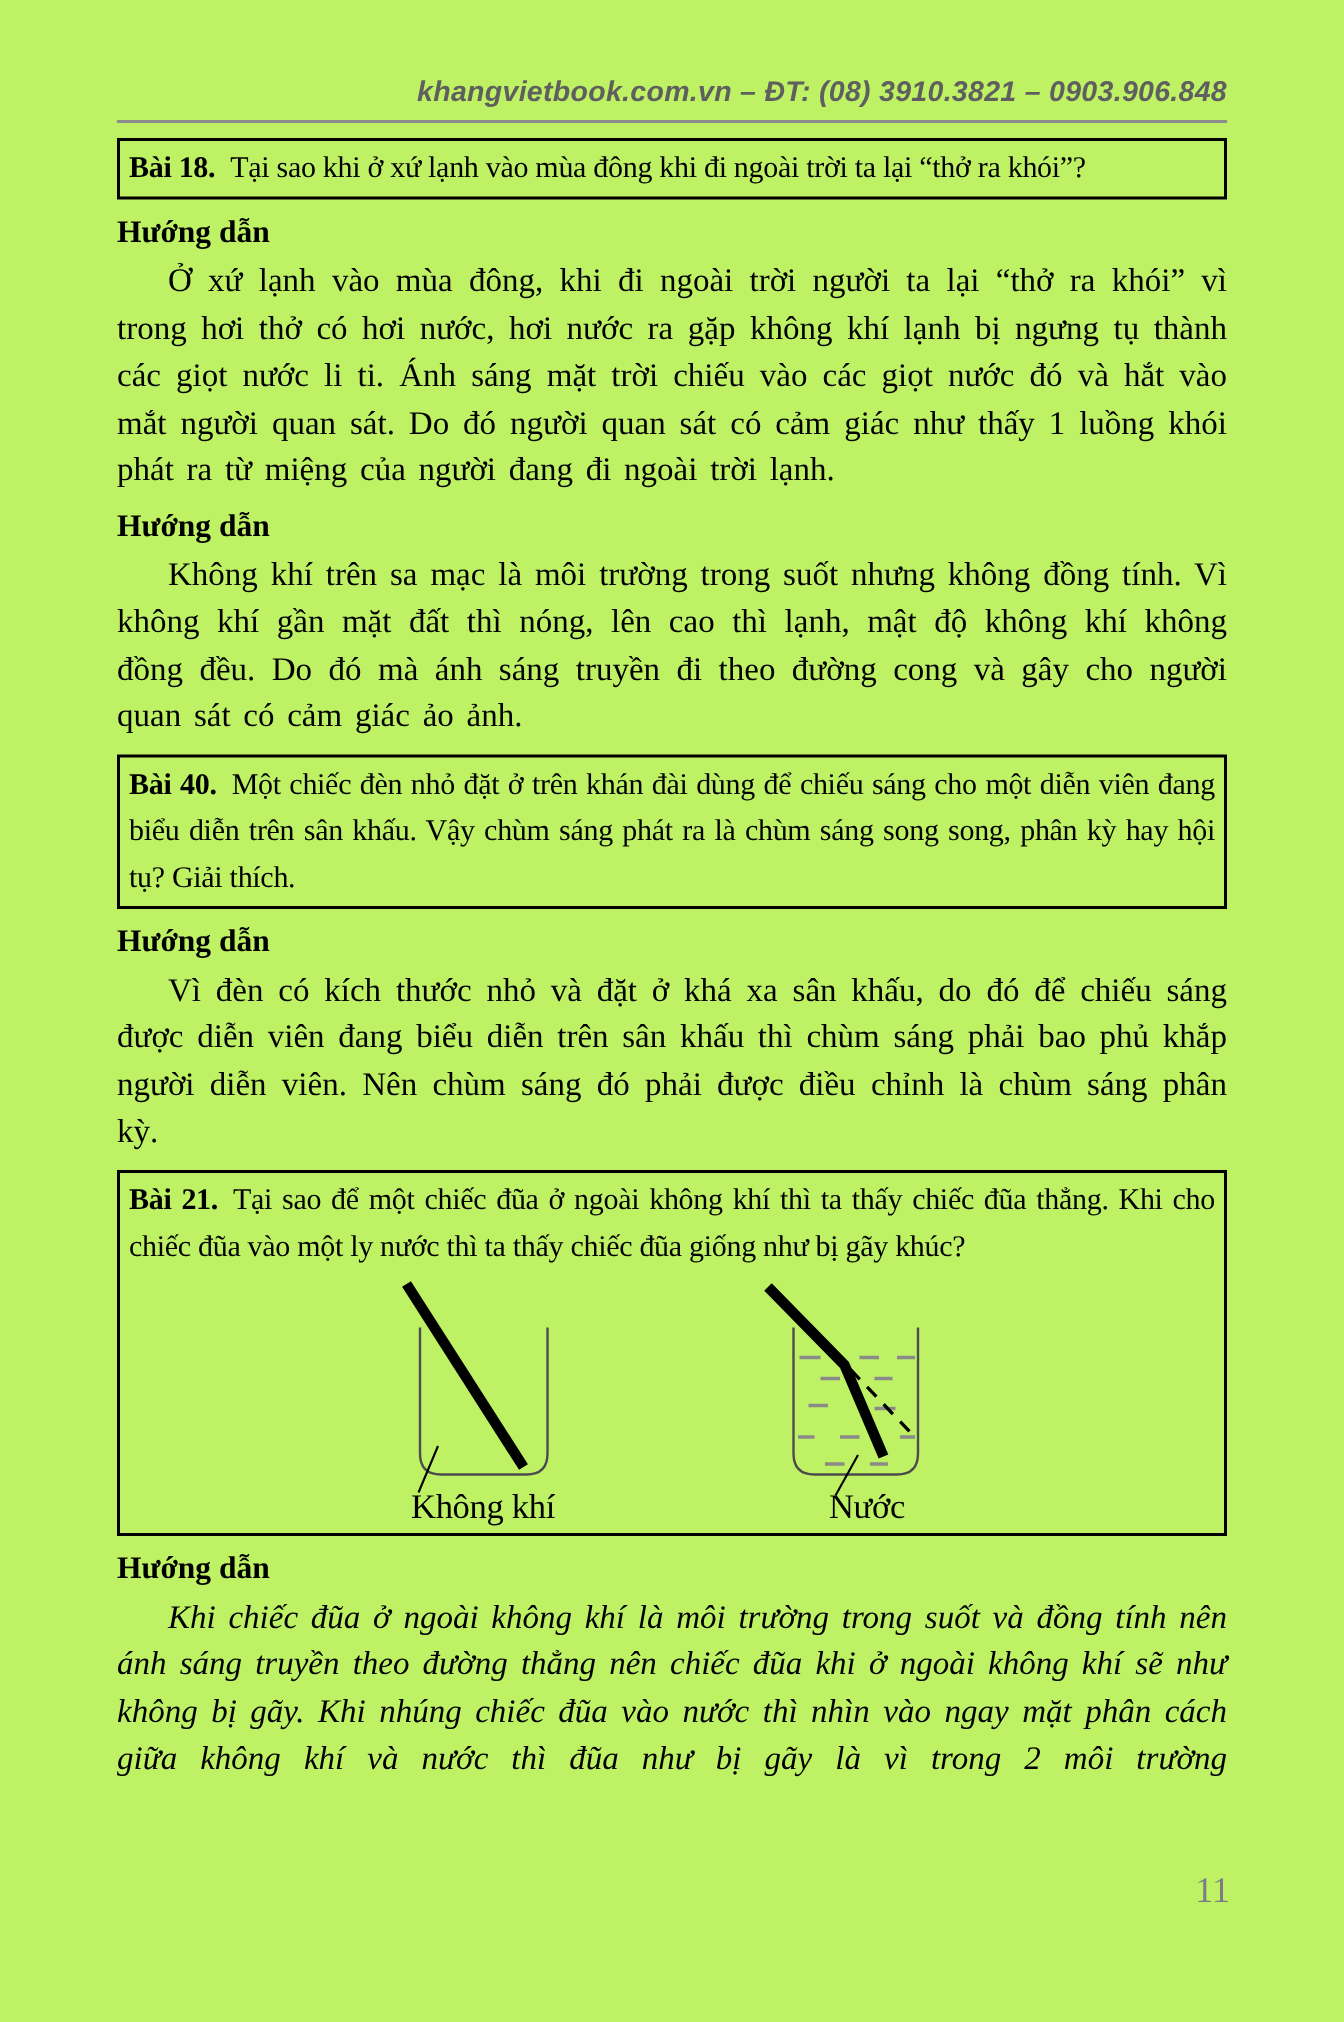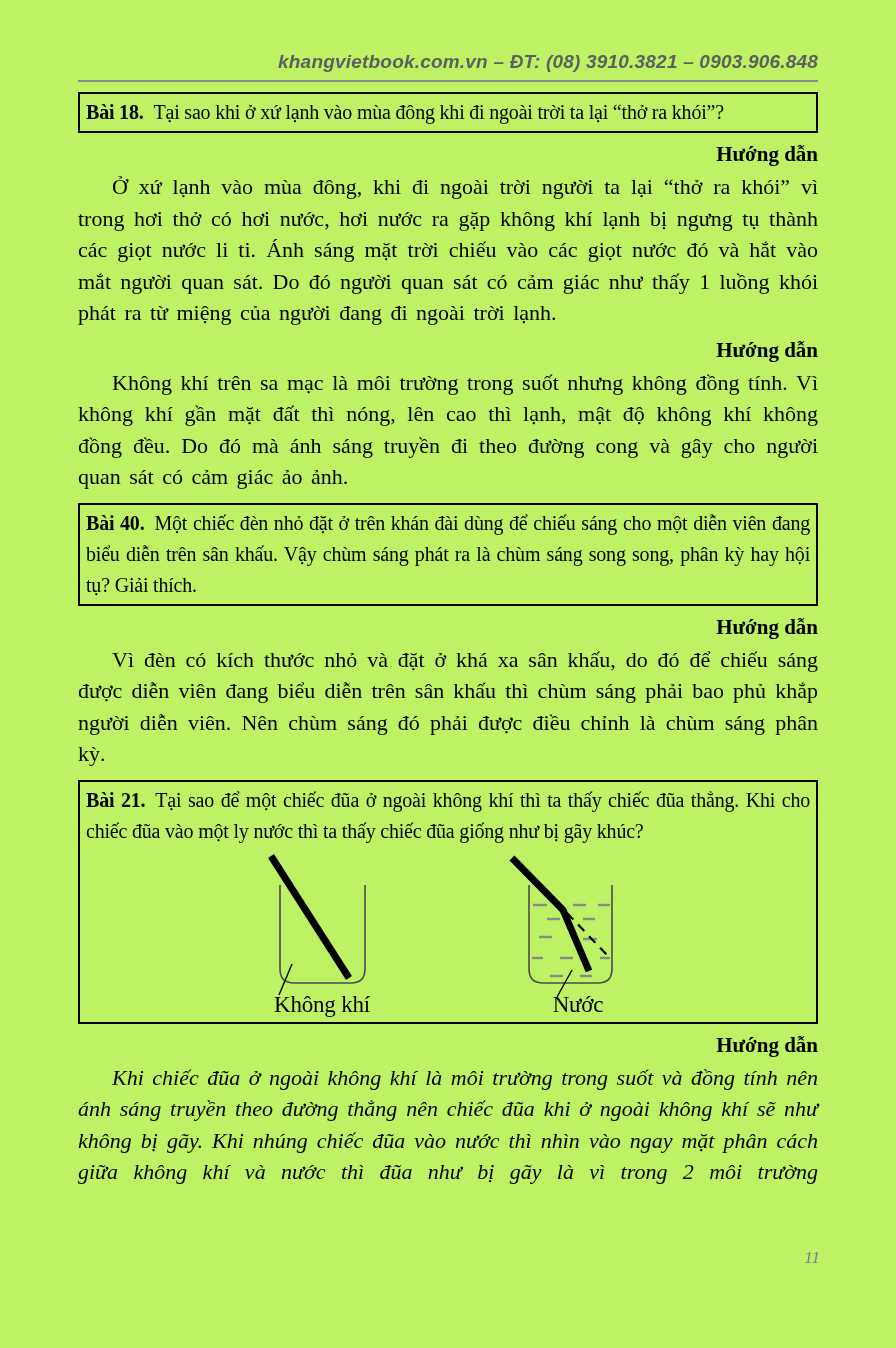--- a/index.html
+++ b/index.html
@@ -18,36 +18,36 @@
     border-bottom:2px solid #8c8c8c;padding-bottom:6px;
   }
   
   .problem{
     border:2px solid #000;margin-top:10px;padding:3px 6px;
     font-size:20px;line-height:31px;text-align:justify;letter-spacing:-.2px;
   }
   .problem .bai{margin-right:10px;}
   
   .guide{
-    font-size:21px;font-weight:bold;text-align:right;
+    font-size:21px;font-weight:bold;text-align:left;
     margin:8px 0 4px 0;line-height:26px;
   }
   
   .answer{
     font-size:22px;line-height:31.5px;text-align:justify;
     text-indent:34px;word-spacing:3px;margin:4px 0 8px 0;
   }
   .answer.continues{text-align-last:justify;font-style:italic;}
   
   .figure-svg{display:block;margin-top:4px;}
   .fig-label{font-family:"Liberation Serif", serif;font-size:23px;fill:#000;}
   
   .page-number{
     position:absolute;left:770px;top:1248px;width:50px;text-align:right;
-    font-size:17px;color:#7c7c86;font-family:"Liberation Serif", serif;font-style:italic;
+    font-size:24px;color:#7c7c86;font-family:"Liberation Serif", serif;
   }
 </style>
 </head>
 <body>
 
 <div class="page">
   <div class="content">
 
     <div class="site-header">
       <span>khangvietbook.com.vn – ĐT: (08) 3910.3821 – 0903.906.848</span>

